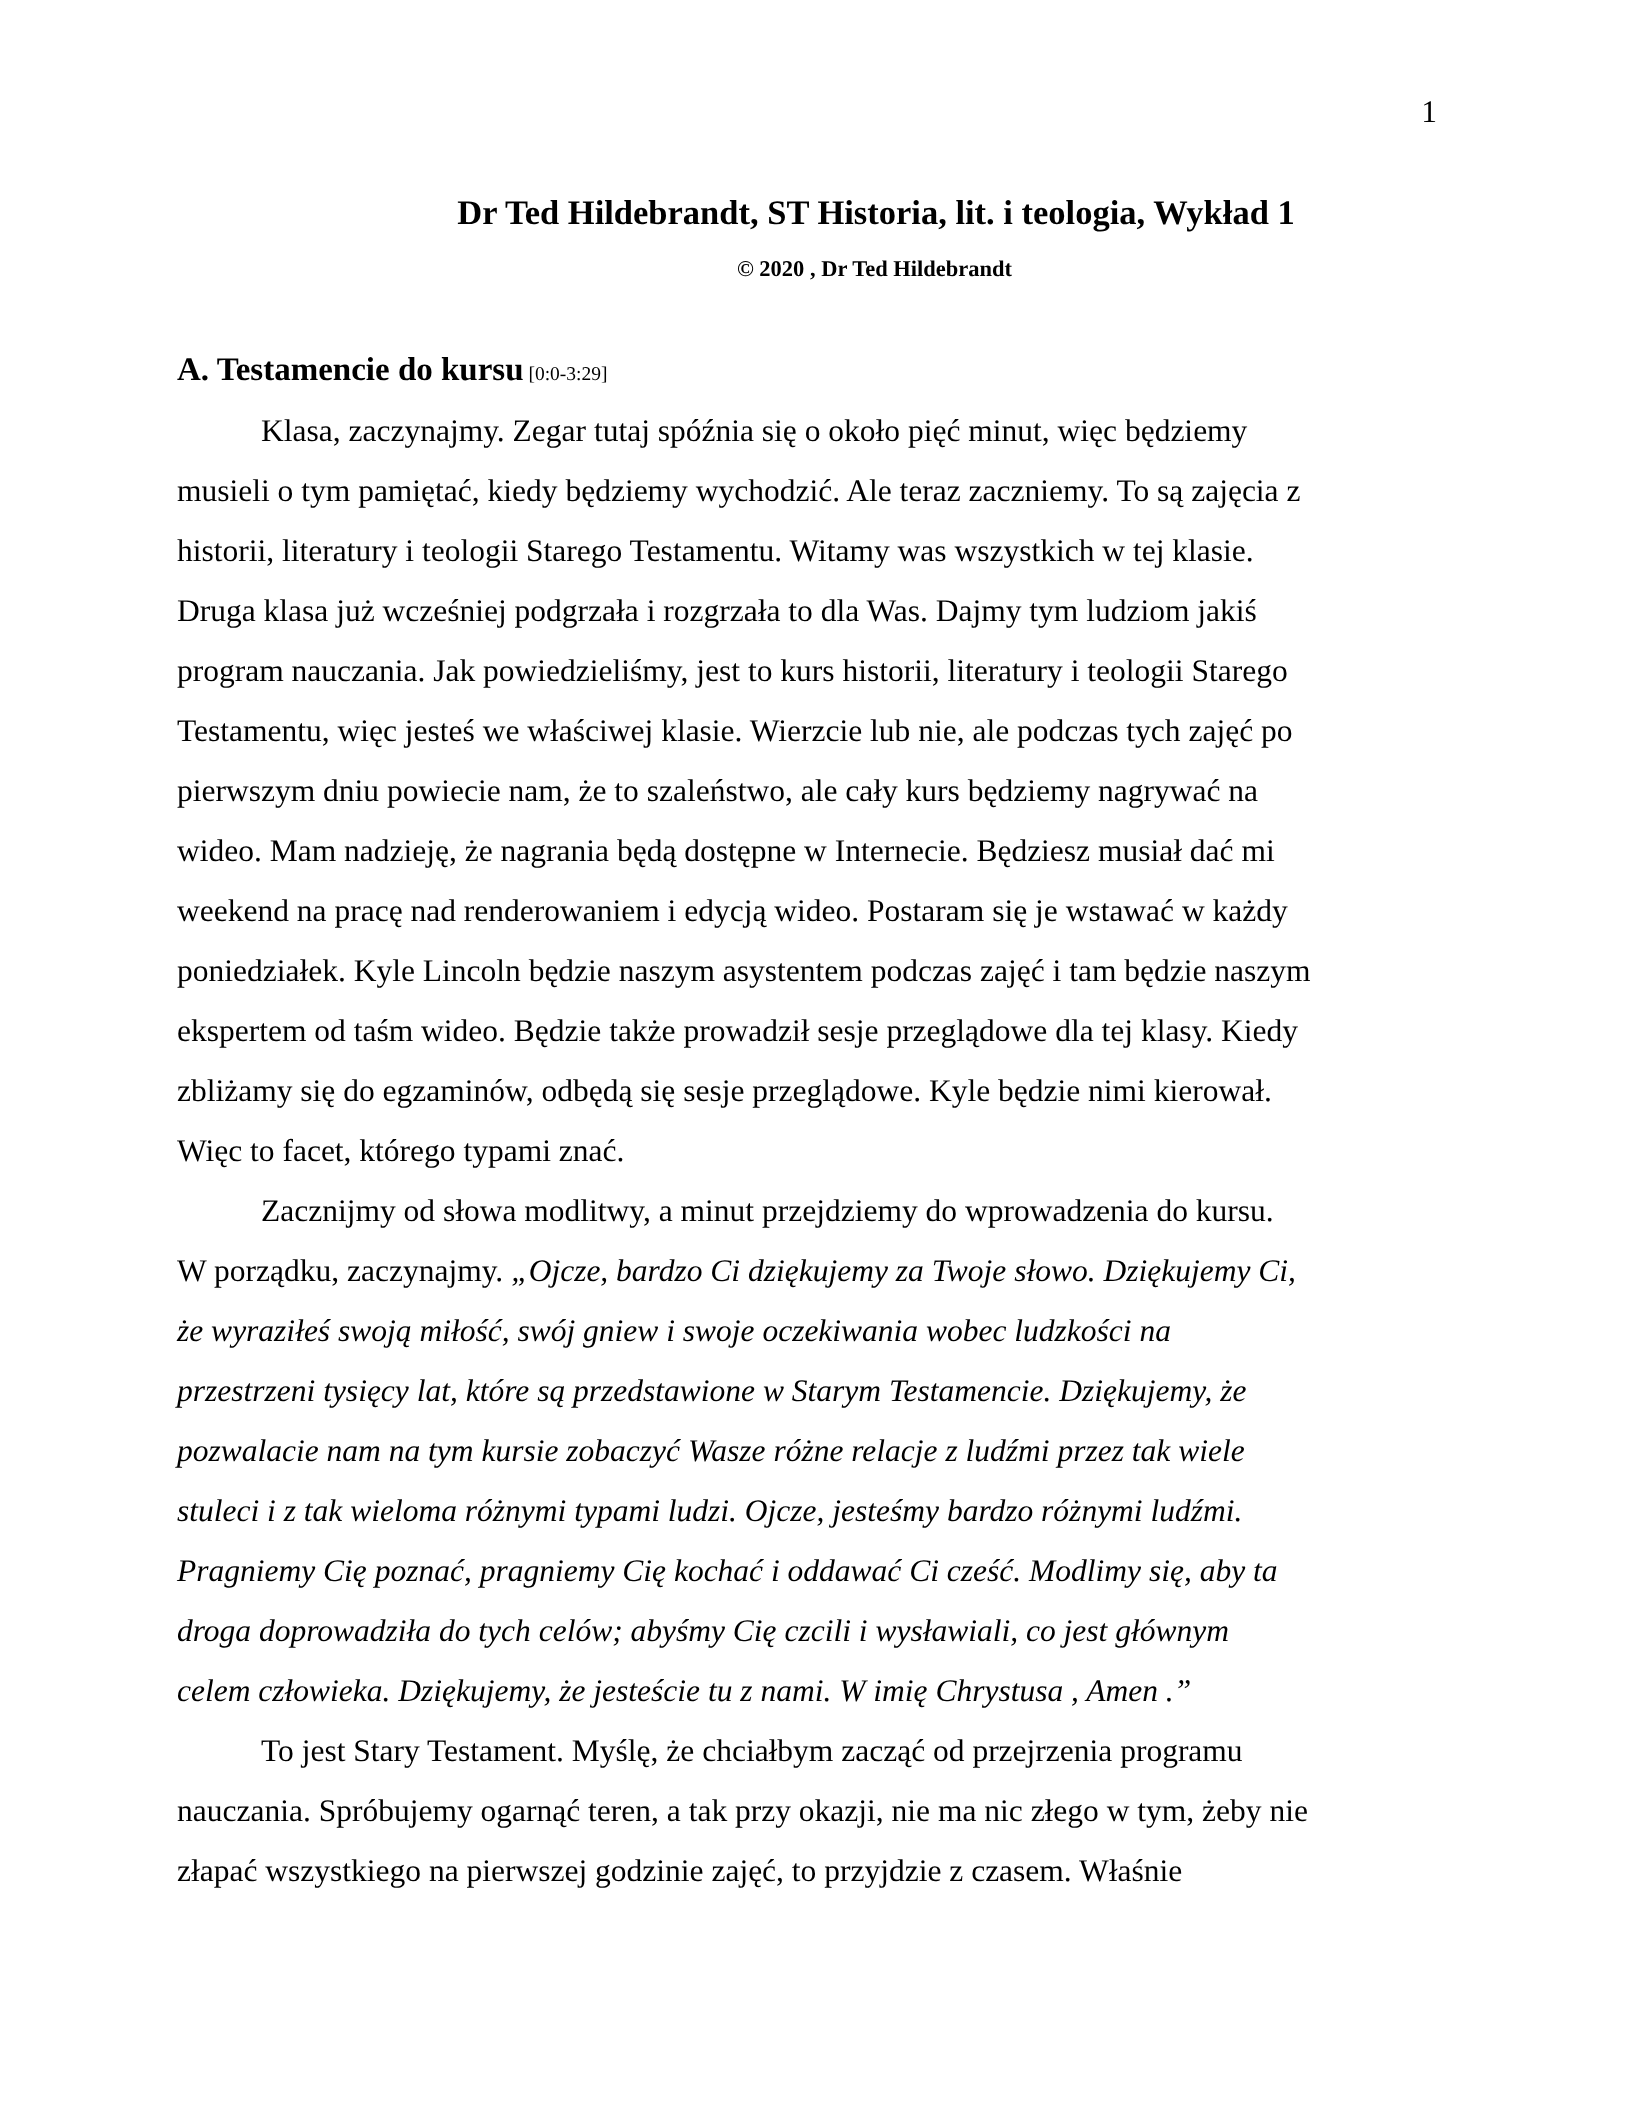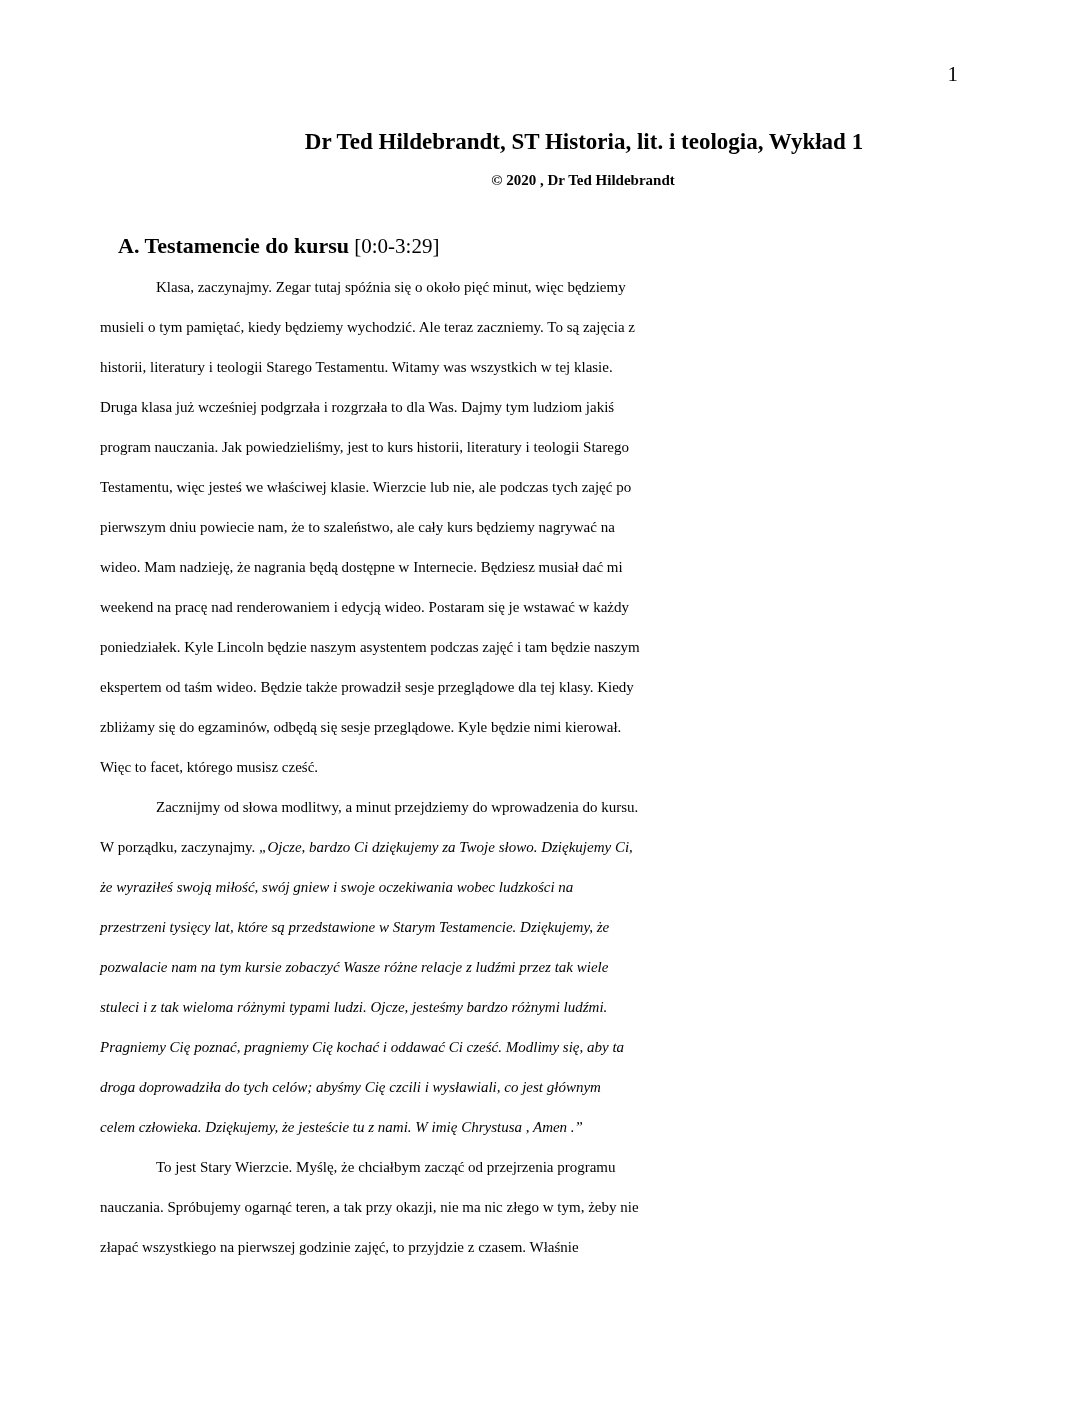--- a/index.html
+++ b/index.html
@@ -49,28 +49,28 @@
     position: absolute;
     top: 233px;
     left: 118px;
     font-size: 22px;
     font-weight: bold;
     line-height: 26px;
     white-space: nowrap;
   }
   .section-heading .timecode {
     font-weight: normal;
-    font-size: 21px;
+    font-size: 13px;
   }
   .body-text {
     position: absolute;
     top: 267px;
-    left: 100px;
+    left: 118px;
     width: 852px;
-    font-size: 15px;
+    font-size: 21px;
     line-height: 40px;
   }
   .line {
     white-space: nowrap;
     height: 40px;
   }
   .line.indent {
     padding-left: 56px;
   }
   .it {
@@ -96,28 +96,28 @@
     <div class="line"><span>historii, literatury i teologii Starego Testamentu. Witamy was wszystkich w tej klasie.</span><span class="it"></span></div>
     <div class="line"><span>Druga klasa już wcześniej podgrzała i rozgrzała to dla Was. Dajmy tym ludziom jakiś</span><span class="it"></span></div>
     <div class="line"><span>program nauczania. Jak powiedzieliśmy, jest to kurs historii, literatury i teologii Starego</span><span class="it"></span></div>
     <div class="line"><span>Testamentu, więc jesteś we właściwej klasie. Wierzcie lub nie, ale podczas tych zajęć po</span><span class="it"></span></div>
     <div class="line"><span>pierwszym dniu powiecie nam, że to szaleństwo, ale cały kurs będziemy nagrywać na</span><span class="it"></span></div>
     <div class="line"><span>wideo. Mam nadzieję, że nagrania będą dostępne w Internecie. Będziesz musiał dać mi</span><span class="it"></span></div>
     <div class="line"><span>weekend na pracę nad renderowaniem i edycją wideo. Postaram się je wstawać w każdy</span><span class="it"></span></div>
     <div class="line"><span>poniedziałek. Kyle Lincoln będzie naszym asystentem podczas zajęć i tam będzie naszym</span><span class="it"></span></div>
     <div class="line"><span>ekspertem od taśm wideo. Będzie także prowadził sesje przeglądowe dla tej klasy. Kiedy</span><span class="it"></span></div>
     <div class="line"><span>zbliżamy się do egzaminów, odbędą się sesje przeglądowe. Kyle będzie nimi kierował.</span><span class="it"></span></div>
-    <div class="line"><span>Więc to facet, którego musisz cześć.</span><span class="it"></span></div>
+    <div class="line"><span>Więc to facet, którego typami znać.</span><span class="it"></span></div>
     <div class="line indent"><span>Zacznijmy od słowa modlitwy, a minut przejdziemy do wprowadzenia do kursu.</span><span class="it"></span></div>
     <div class="line"><span>W porządku, zaczynajmy. </span><span class="it">„Ojcze, bardzo Ci dziękujemy za Twoje słowo. Dziękujemy Ci,</span></div>
     <div class="line"><span></span><span class="it">że wyraziłeś swoją miłość, swój gniew i swoje oczekiwania wobec ludzkości na</span></div>
     <div class="line"><span></span><span class="it">przestrzeni tysięcy lat, które są przedstawione w Starym Testamencie. Dziękujemy, że</span></div>
     <div class="line"><span></span><span class="it">pozwalacie nam na tym kursie zobaczyć Wasze różne relacje z ludźmi przez tak wiele</span></div>
     <div class="line"><span></span><span class="it">stuleci i z tak wieloma różnymi typami ludzi. Ojcze, jesteśmy bardzo różnymi ludźmi.</span></div>
     <div class="line"><span></span><span class="it">Pragniemy Cię poznać, pragniemy Cię kochać i oddawać Ci cześć. Modlimy się, aby ta</span></div>
     <div class="line"><span></span><span class="it">droga doprowadziła do tych celów; abyśmy Cię czcili i wysławiali, co jest głównym</span></div>
     <div class="line"><span></span><span class="it">celem człowieka. Dziękujemy, że jesteście tu z nami. W imię Chrystusa , Amen .”</span></div>
-    <div class="line indent"><span>To jest Stary Wierzcie. Myślę, że chciałbym zacząć od przejrzenia programu</span><span class="it"></span></div>
+    <div class="line indent"><span>To jest Stary Testament. Myślę, że chciałbym zacząć od przejrzenia programu</span><span class="it"></span></div>
     <div class="line"><span>nauczania. Spróbujemy ogarnąć teren, a tak przy okazji, nie ma nic złego w tym, żeby nie</span><span class="it"></span></div>
     <div class="line"><span>złapać wszystkiego na pierwszej godzinie zajęć, to przyjdzie z czasem. Właśnie</span><span class="it"></span></div>
   </div>
 
 </div>
 
 </body></html>

